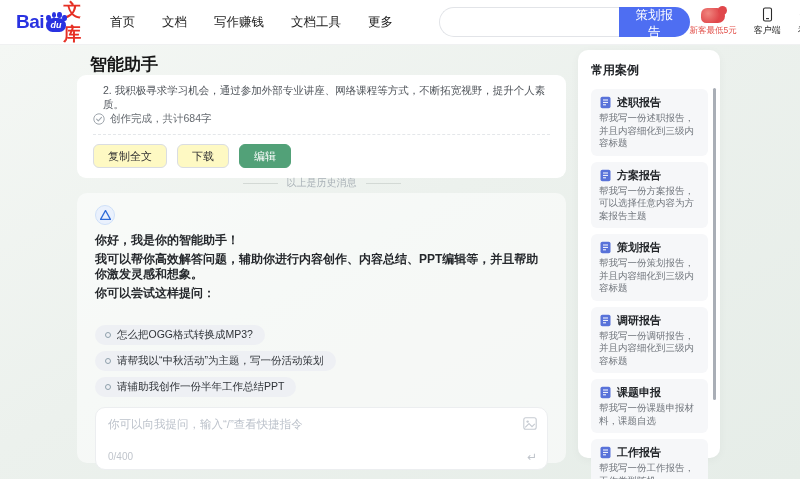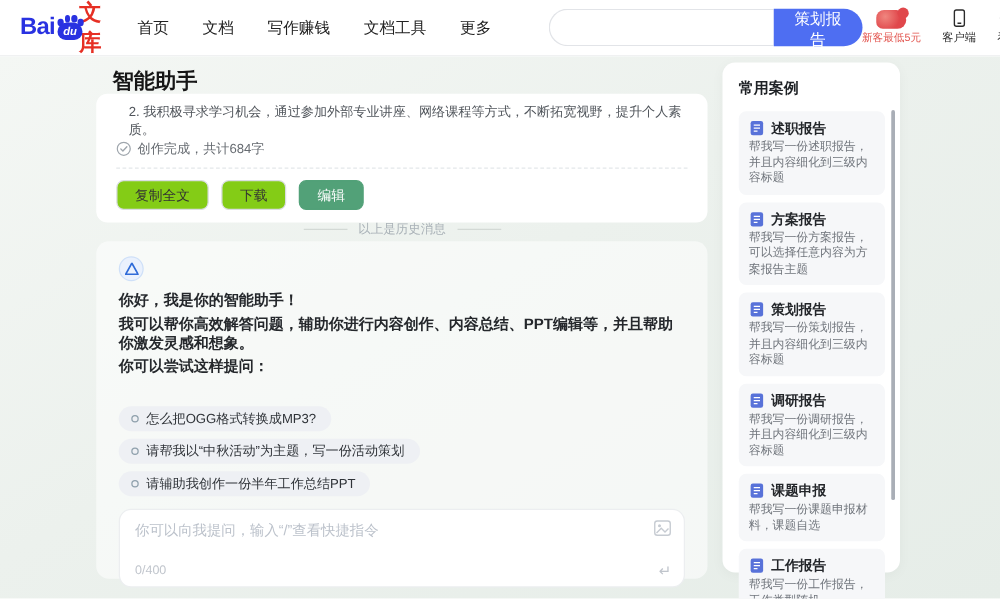--- a/index.html
+++ b/index.html
@@ -40,21 +40,21 @@
   .page-title { position:absolute; left:90px; top:8px; font-size:17px; font-weight:bold; color:#161616; }
 
   
   .history-card { position:absolute; left:77px; top:30px; width:489px; background:#fff; border-radius:9px;
                   padding:8px 16px 10px; }
   .snippet { font-size:10.5px; color:#50555b; padding-left:10px; line-height:14px; }
   .status-row { display:flex; align-items:center; gap:5px; margin-top:1px; }
   .status-text { font-size:10.5px; color:#666b71; }
   .dash-divider { border-top:1px dashed #e4e7ea; margin-top:8px; }
   .hist-buttons { display:flex; gap:10px; margin-top:9px; }
-  .btn { height:24px; padding:0 14px; border:1px solid #dadde2; border-radius:6px; background:#84cc16;
+  .btn { height:24px; padding:0 14px; border:1px solid #dadde2; border-radius:6px; background:#fef9c3;
          font-size:11px; color:#333; font-weight:500; cursor:pointer; font-family:inherit; }
   .btn.green { background:#52a178; border-color:#52a178; color:#fff;text-align:center; }
 
   
   .divider-row { position:absolute; left:77px; top:131px; width:489px; display:flex; align-items:center;
                  justify-content:center; gap:9px; }
   .divider-row .line { width:35px; height:1px; background:#d3d9d5; }
   .divider-row .txt { font-size:10px; color:#a9b1b7; }
 
   

